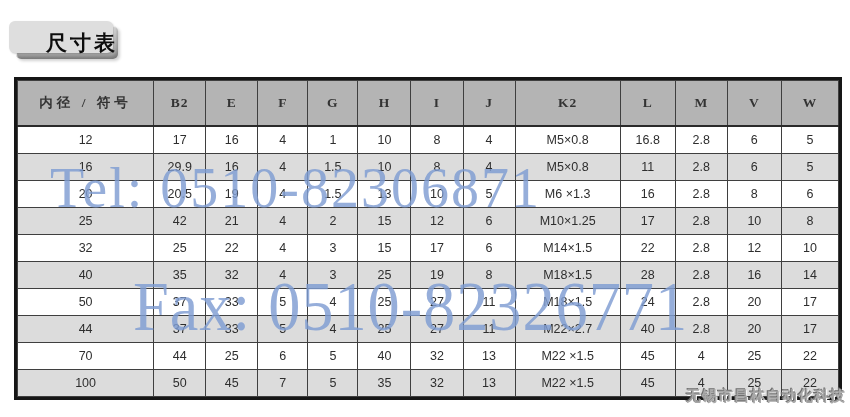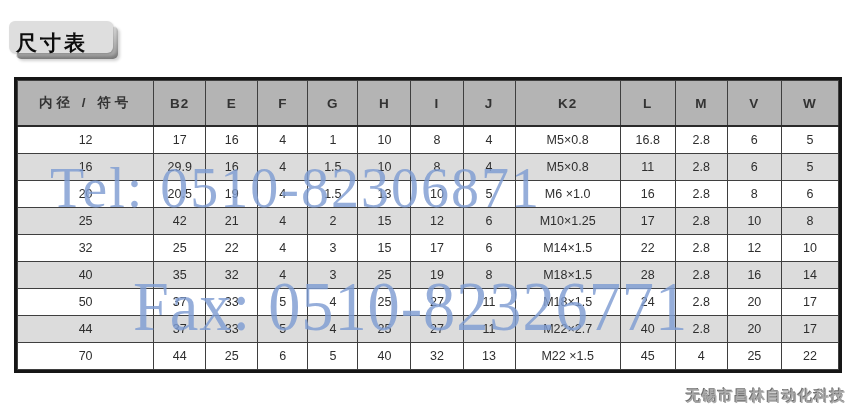--- a/index.html
+++ b/index.html
@@ -3,21 +3,21 @@
 <meta charset="utf-8">
 <style>
   html,body{margin:0;padding:0;background:#ffffff;}
   .stage{
     position:relative;width:850px;height:417px;background:#ffffff;overflow:hidden;
     font-family:"Liberation Sans",sans-serif;
   }
   
   .title-badge{
     position:absolute;left:16px;top:26px;width:102px;height:33px;
-    line-height:33px;text-align:left;
+    line-height:33px;text-align:right;
     font-size:21px;font-weight:bold;color:#0d0d0d;letter-spacing:3px;
     background:linear-gradient(180deg,#f2f2f2 0%,#d6d6d6 40%,#a8a8a8 100%);
     border-radius:5px;
     box-shadow:inset 1px 1px 1px rgba(255,255,255,.95),
                inset -2px -3px 4px rgba(0,0,0,.30),
                2px 2px 3px rgba(0,0,0,.18);
     z-index:2;
   }
   .title-badge::before{
     content:"";position:absolute;left:-7px;top:-5px;right:5px;bottom:6px;
@@ -29,21 +29,21 @@
     position:absolute;left:14px;top:77px;width:822px;
     border:3px solid #161616;background:#ffffff;z-index:1;
   }
   table{border-collapse:collapse;width:100%;table-layout:fixed;}
   th,td{
     border:1px solid #3f3f3f;text-align:center;vertical-align:middle;
     color:#2e2e2e;font-size:12.5px;padding:0;white-space:nowrap;overflow:hidden;
   }
   thead th{
     background:#b4b4b4;height:44px;font-size:13.5px;font-weight:bold;color:#333333;
-    border-bottom:2px solid #2a2a2a;letter-spacing:1px;
+    border-bottom:2px solid #2a2a2a;letter-spacing:1px;font-family:Liberation Serif, serif;
   }
   thead th.first-col{letter-spacing:4px;}
   tbody td{height:26px;background:#ffffff;}
   tr.shaded td{background:#dcdcdc;}
   
   .wm{
     position:absolute;font-family:"Liberation Serif",serif;
     color:#7f9dd3;opacity:.82;line-height:1;white-space:nowrap;
     pointer-events:none;z-index:3;
   }
@@ -132,21 +132,21 @@
           </tr>
           <tr>
             <td>20</td>
             <td>20.5</td>
             <td>19</td>
             <td>4</td>
             <td>1.5</td>
             <td>13</td>
             <td>10</td>
             <td>5</td>
-            <td>M6 ×1.0</td>
+            <td>M6 ×1.3</td>
             <td>16</td>
             <td>2.8</td>
             <td>8</td>
             <td>6</td>
           </tr>
           <tr class="shaded">
             <td>25</td>
             <td>42</td>
             <td>21</td>
             <td>4</td>
@@ -228,20 +228,35 @@
             <td>5</td>
             <td>40</td>
             <td>32</td>
             <td>13</td>
             <td>M22 ×1.5</td>
             <td>45</td>
             <td>4</td>
             <td>25</td>
             <td>22</td>
           </tr>
+          <tr class="shaded">
+            <td>100</td>
+            <td>50</td>
+            <td>45</td>
+            <td>7</td>
+            <td>5</td>
+            <td>35</td>
+            <td>32</td>
+            <td>13</td>
+            <td>M22 ×1.5</td>
+            <td>45</td>
+            <td>4</td>
+            <td>25</td>
+            <td>22</td>
+          </tr>
         </tbody>
     </table>
   </div>
 
   <div class="wm wm-tel">Tel: 0510-82306871</div>
 
   <div class="wm wm-fax">Fax: 0510-82326771</div>
 
   <div class="wm-company">无锡市昌林自动化科技</div>
 

